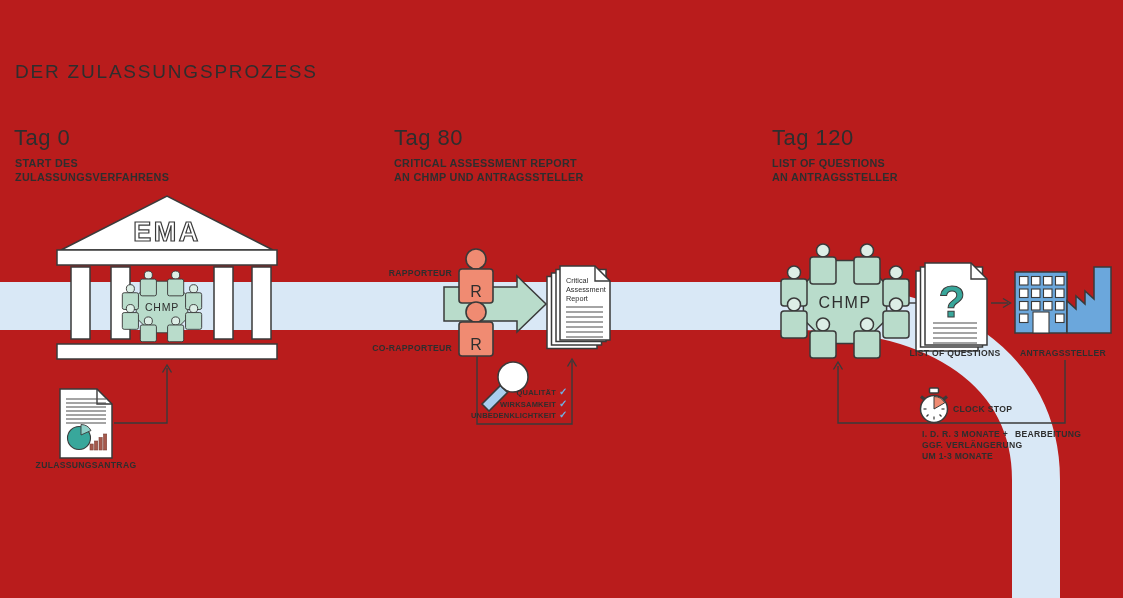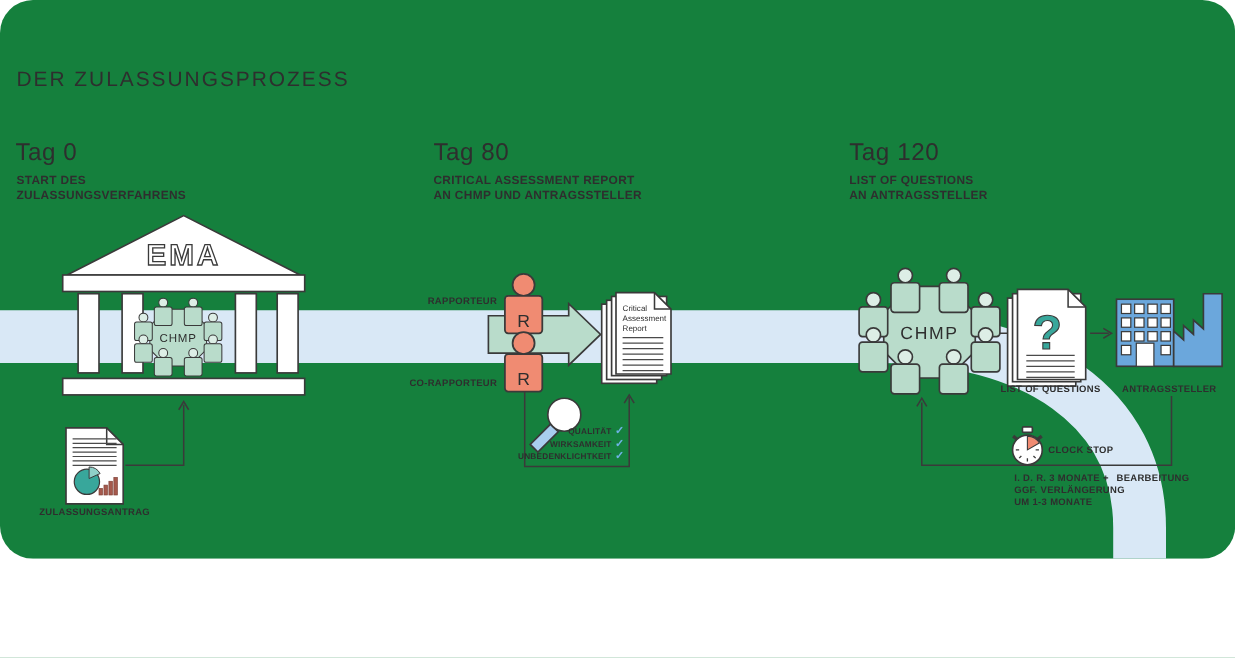--- a/index.html
+++ b/index.html
@@ -1,17 +1,17 @@
 <!DOCTYPE html>
 <html style="--band: #D9E8F6; --teal: #B9DCCB; --teal-dark: #38A79B; --teal-light: #8FD0C8; --salmon: #F08B72; --factory-blue: #6BA7DC; --light-blue: #A9CEEF; --check-blue: #6FB2E5; --rust: #A5594C; --ink: #3A3A3A; --text: #2E2E2E;"><head>
 <meta charset="utf-8">
 <style>
   html,body{margin:0;padding:0;background:#fff;}
-  .stage{position:relative;width:1123px;height:508px;background:#15803d;overflow:hidden;
-         font-family:"Liberation Sans",sans-serif;border-radius:30px;}
+  .stage{position:relative;width:1123px;height:598px;background:#b91c1c;overflow:hidden;
+         font-family:"Liberation Sans",sans-serif;}
   svg{display:block;}
   text{font-family:"Liberation Sans",sans-serif;fill:var(--text);}
   .t-title{font-size:19px;letter-spacing:1.8px;}
   .t-stage{font-size:22px;letter-spacing:.5px;}
   .t-sub{font-size:10.8px;font-weight:bold;letter-spacing:.3px;}
   .t-label{font-size:8.6px;font-weight:bold;letter-spacing:.3px;}
   .t-doc{font-size:7.3px;}
   .t-check{font-size:7.5px;font-weight:bold;letter-spacing:.2px;}
   .t-tick{font-size:10px;font-weight:bold;fill:var(--check-blue);stroke:none;}
   .t-r{font-size:16px;}

